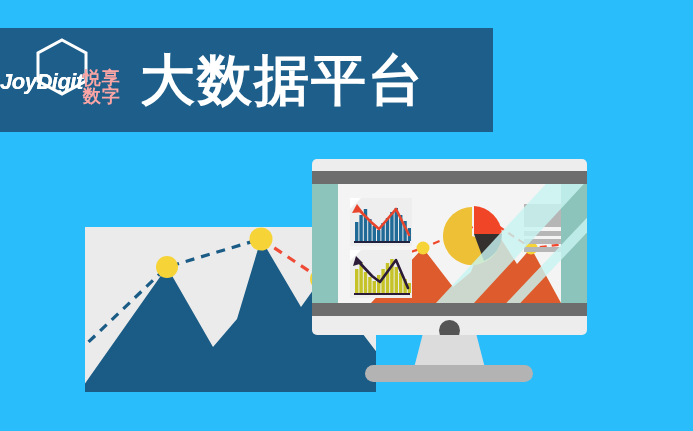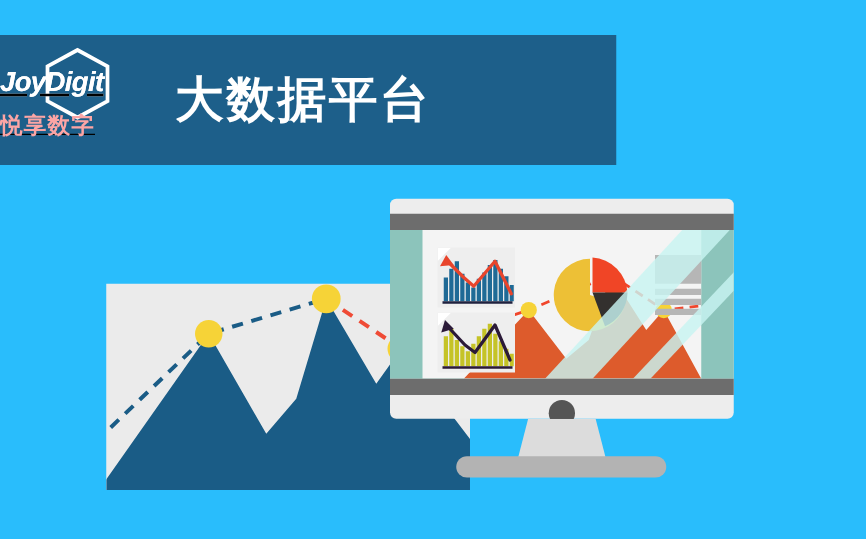--- a/index.html
+++ b/index.html
@@ -26,24 +26,23 @@
     background: #1d5f8a;
     display: flex;
     align-items: center;
   }
   #logo-block {
     position: relative;
     width: 122px;
     height: 104px;
     flex: 0 0 auto;
     display: flex;
-    flex-direction: column;
-    align-items: flex-start;
+    flex-direction: row;
+    align-items: center;
     justify-content: center;
-    text-decoration: underline;
   }
   #logo-hex {
     position: absolute;
     left: 34px;
     top: 10px;
     width: 56px;
     height: 58px;
   }
   #logo-wordmark {
     position: relative;
@@ -62,21 +61,21 @@
     z-index: 2;
     color: #fca5a5;
     font-size: 18px;
     font-weight: bold;
     letter-spacing: 1px;
     line-height: 1;
     margin-top: 14px;
   }
   #banner-title {
     color: #ffffff;
-    font-size: 39px;
+    font-size: 55px;
     font-weight: bold;
     letter-spacing: 2px;
     line-height: 1;
     margin-left: 18px;
     white-space: nowrap;
   }
 
   
   #left-panel {
     position: absolute;

